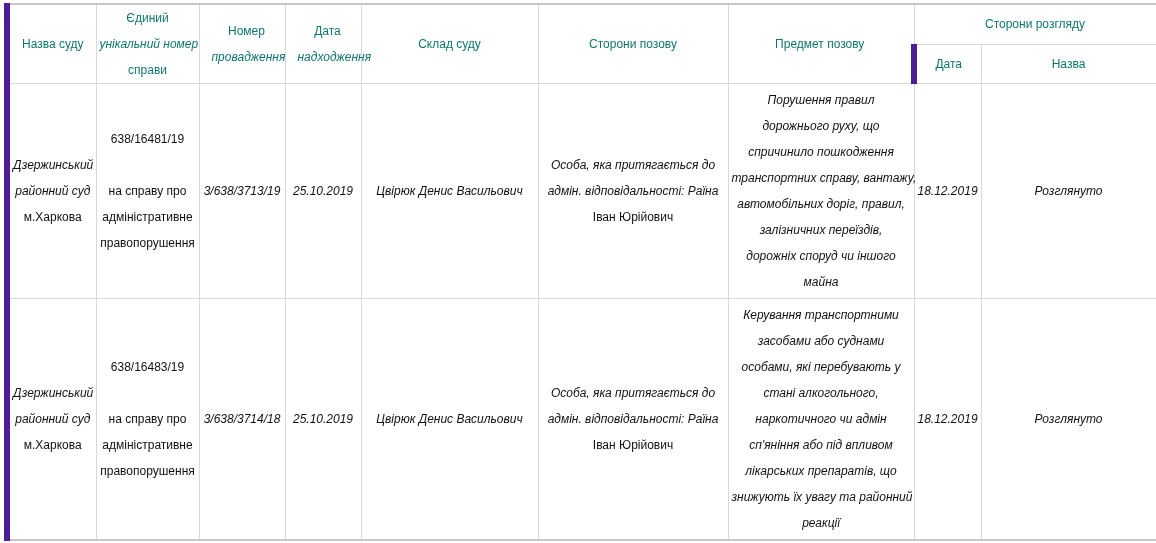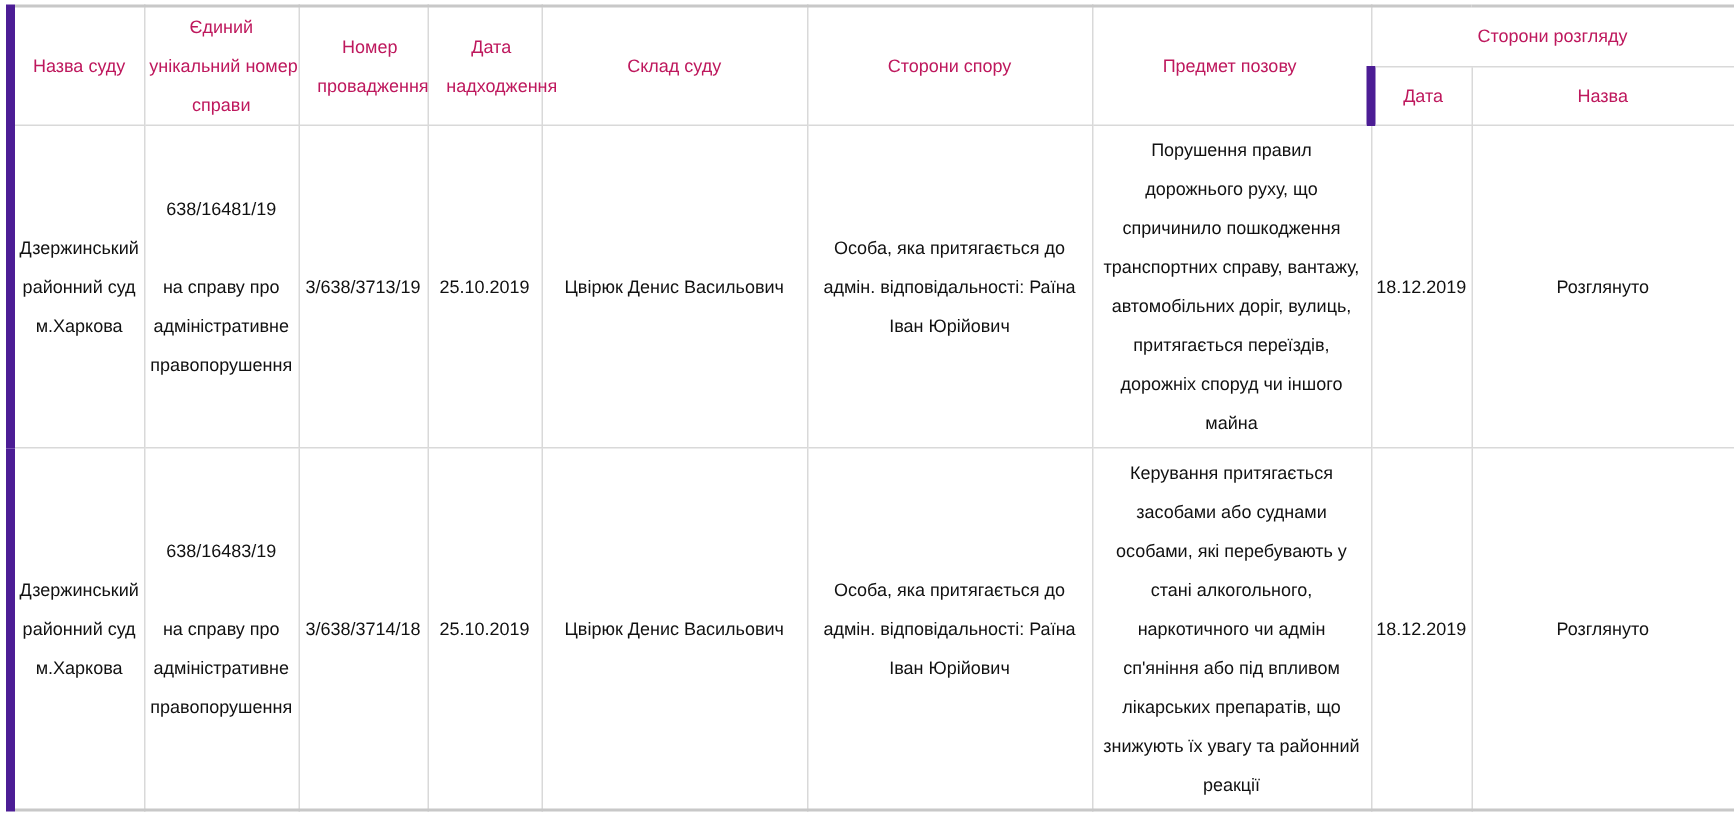--- a/index.html
+++ b/index.html
@@ -33,30 +33,30 @@
       border: 1px solid #d9d9d9;
       padding: 0 3px;
       vertical-align: middle;
       line-height: 26px;
       font-size: 12px;
       font-weight: normal;
       word-wrap: break-word;
     }
     table.cases th {
       text-align: center;
-      color: #be185d;
+      color: #0f766e;
     }
     table.cases thead tr.h1 th { height: 38px; }
     table.cases thead tr.h2 th { height: 38px; }
     table.cases thead th.tall { line-height: 26px; }
     table.cases thead th.mid { line-height: 26px; padding-left: 12px; }
     table.cases tbody tr.r1 td { height: 214px; }
     table.cases tbody tr.r2 td { height: 240px; }
     table.cases td { text-align: center; }
-    .nowrap { white-space: nowrap; }
+    .nowrap { white-space: nowrap; font-style: italic; }
     .cell-gap { display: block; height: 26px; }
     .line { display: block; }
     table.cases th:first-child, table.cases td:first-child { border-left: 6px solid #4c1d95; }
   </style>
 </head>
 <body>
 
 <div class="wrap">
   <table class="cases">
     <colgroup>
@@ -80,21 +80,21 @@
         </th>
         <th rowspan="2" class="mid">
           <span class="line">Номер</span>
           <span class="line nowrap">провадження</span>
         </th>
         <th rowspan="2" class="mid">
           <span class="line">Дата</span>
           <span class="line nowrap">надходження</span>
         </th>
         <th rowspan="2">Склад суду</th>
-        <th rowspan="2">Сторони спору</th>
+        <th rowspan="2">Сторони позову</th>
         <th rowspan="2">Предмет позову</th>
         <th colspan="2">Сторони розгляду</th>
       </tr>
       <tr class="h2">
         <th>Дата</th>
         <th>Назва</th>
       </tr>
     </thead>
     <tbody>
       <tr class="r1">
@@ -116,22 +116,22 @@
         <td>
           <span class="line nowrap">Особа, яка притягається до</span>
           <span class="line nowrap">адмін. відповідальності: Раїна</span>
           <span class="line">Іван Юрійович</span>
         </td>
         <td>
           <span class="line nowrap">Порушення правил</span>
           <span class="line nowrap">дорожнього руху, що</span>
           <span class="line nowrap">спричинило пошкодження</span>
           <span class="line nowrap">транспортних справу, вантажу,</span>
-          <span class="line nowrap">автомобільних доріг, вулиць,</span>
-          <span class="line nowrap">притягається переїздів,</span>
+          <span class="line nowrap">автомобільних доріг, правил,</span>
+          <span class="line nowrap">залізничних переїздів,</span>
           <span class="line nowrap">дорожніх споруд чи іншого</span>
           <span class="line nowrap">майна</span>
         </td>
         <td class="nowrap">18.12.2019</td>
         <td class="nowrap">Розглянуто</td>
       </tr>
       <tr class="r2">
         <td>
           <span class="line nowrap">Дзержинський</span>
           <span class="line nowrap">районний суд</span>
@@ -146,21 +146,21 @@
         </td>
         <td class="nowrap">3/638/3714/18</td>
         <td class="nowrap">25.10.2019</td>
         <td class="nowrap">Цвірюк Денис Васильович</td>
         <td>
           <span class="line nowrap">Особа, яка притягається до</span>
           <span class="line nowrap">адмін. відповідальності: Раїна</span>
           <span class="line">Іван Юрійович</span>
         </td>
         <td>
-          <span class="line nowrap">Керування притягається</span>
+          <span class="line nowrap">Керування транспортними</span>
           <span class="line nowrap">засобами або суднами</span>
           <span class="line nowrap">особами, які перебувають у</span>
           <span class="line nowrap">стані алкогольного,</span>
           <span class="line nowrap">наркотичного чи адмін</span>
           <span class="line nowrap">сп'яніння або під впливом</span>
           <span class="line nowrap">лікарських препаратів, що</span>
           <span class="line nowrap">знижують їх увагу та районний</span>
           <span class="line nowrap">реакції</span>
         </td>
         <td class="nowrap">18.12.2019</td>

